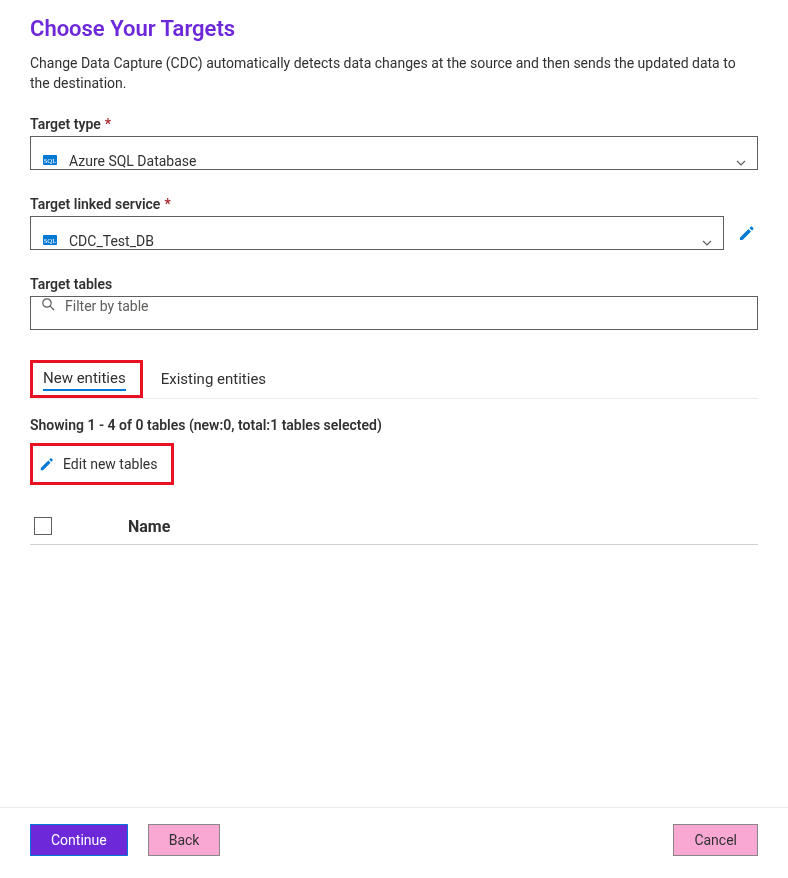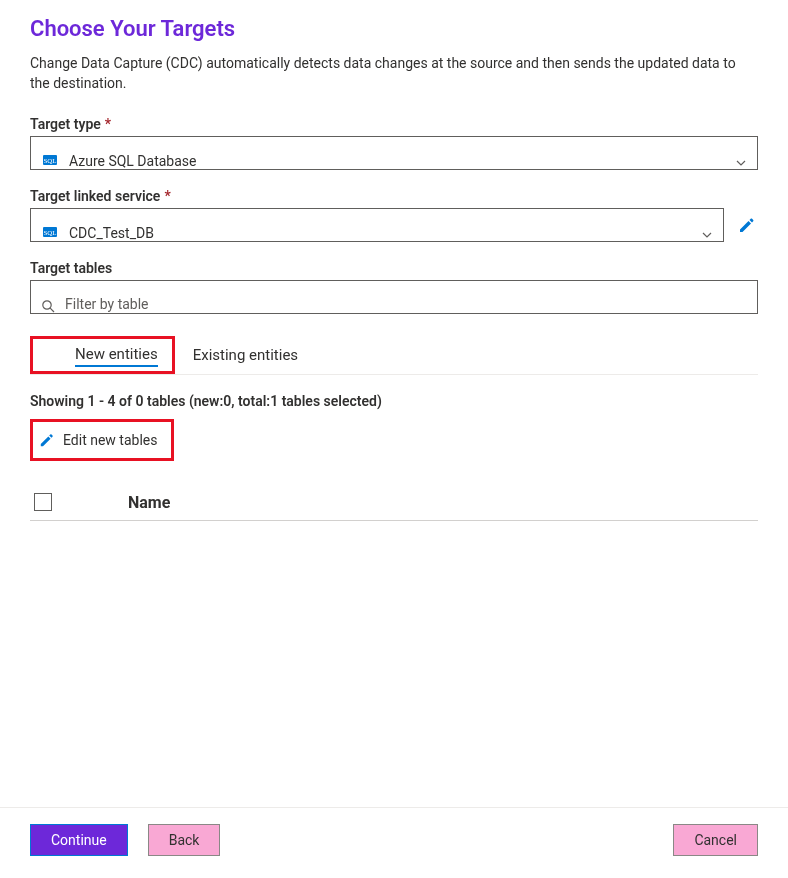--- a/index.html
+++ b/index.html
@@ -29,21 +29,21 @@
   }
   .field-label {
     font-size: 14px;
     font-weight: 600;
     margin-bottom: 4px;
     display: flex;
     align-items: center;
     gap: 4px;
   }
   .required { color: #a4262c; }
-  .field-row { margin-bottom: 18px; }
+  .field-row { margin-bottom: 26px; }
   .select-wrap {
     display: flex;
     align-items: center;
     gap: 12px;
   }
   .select {
     flex: 1;
     border: 1px solid #605e5c;
     height: 34px;
     display: flex;
@@ -76,21 +76,21 @@
     align-items: center;
     justify-content: center;
     cursor: pointer;
     color: #0078d4;
   }
   .text-input {
     width: 100%;
     border: 1px solid #605e5c;
     height: 34px;
     display: flex;
-    align-items: flex-end;
+    align-items: flex-start;
     padding: 0 10px;
     font-size: 14px;
     background: #fff;
   }
   .text-input .search-icon {
     color: #605e5c;
     margin-right: 8px;
   }
   .text-input input {
     border: none;
@@ -121,21 +121,20 @@
     position: absolute;
     left: 10px;
     right: 14px;
     bottom: 4px;
     height: 2px;
     background: #0078d4;
   }
   .tab-frame-highlight {
     border: 3px solid #e81123;
     margin-right: 8px;
-    padding-left: 32px;
   }
   .tab-frame-highlight .tab { padding: 6px 14px 8px 10px; }
 
   .showing-text {
     font-size: 14px;
     font-weight: 600;
     margin: 18px 0 10px 0;
   }
 
   .edit-tables-wrap {

